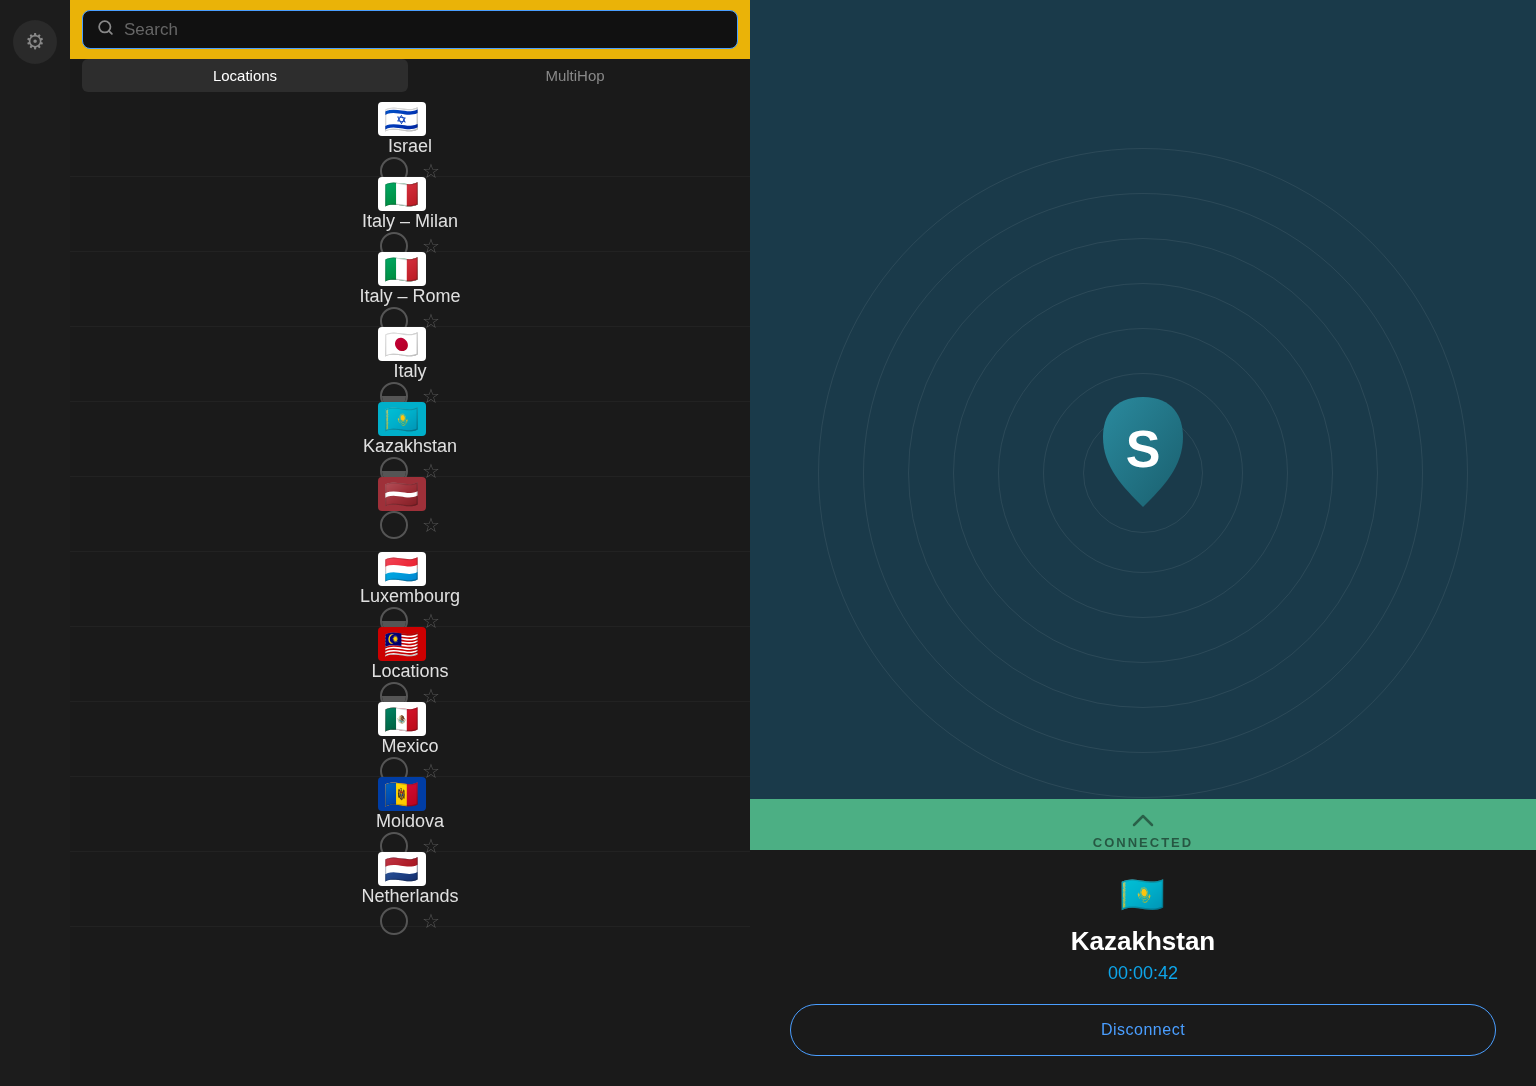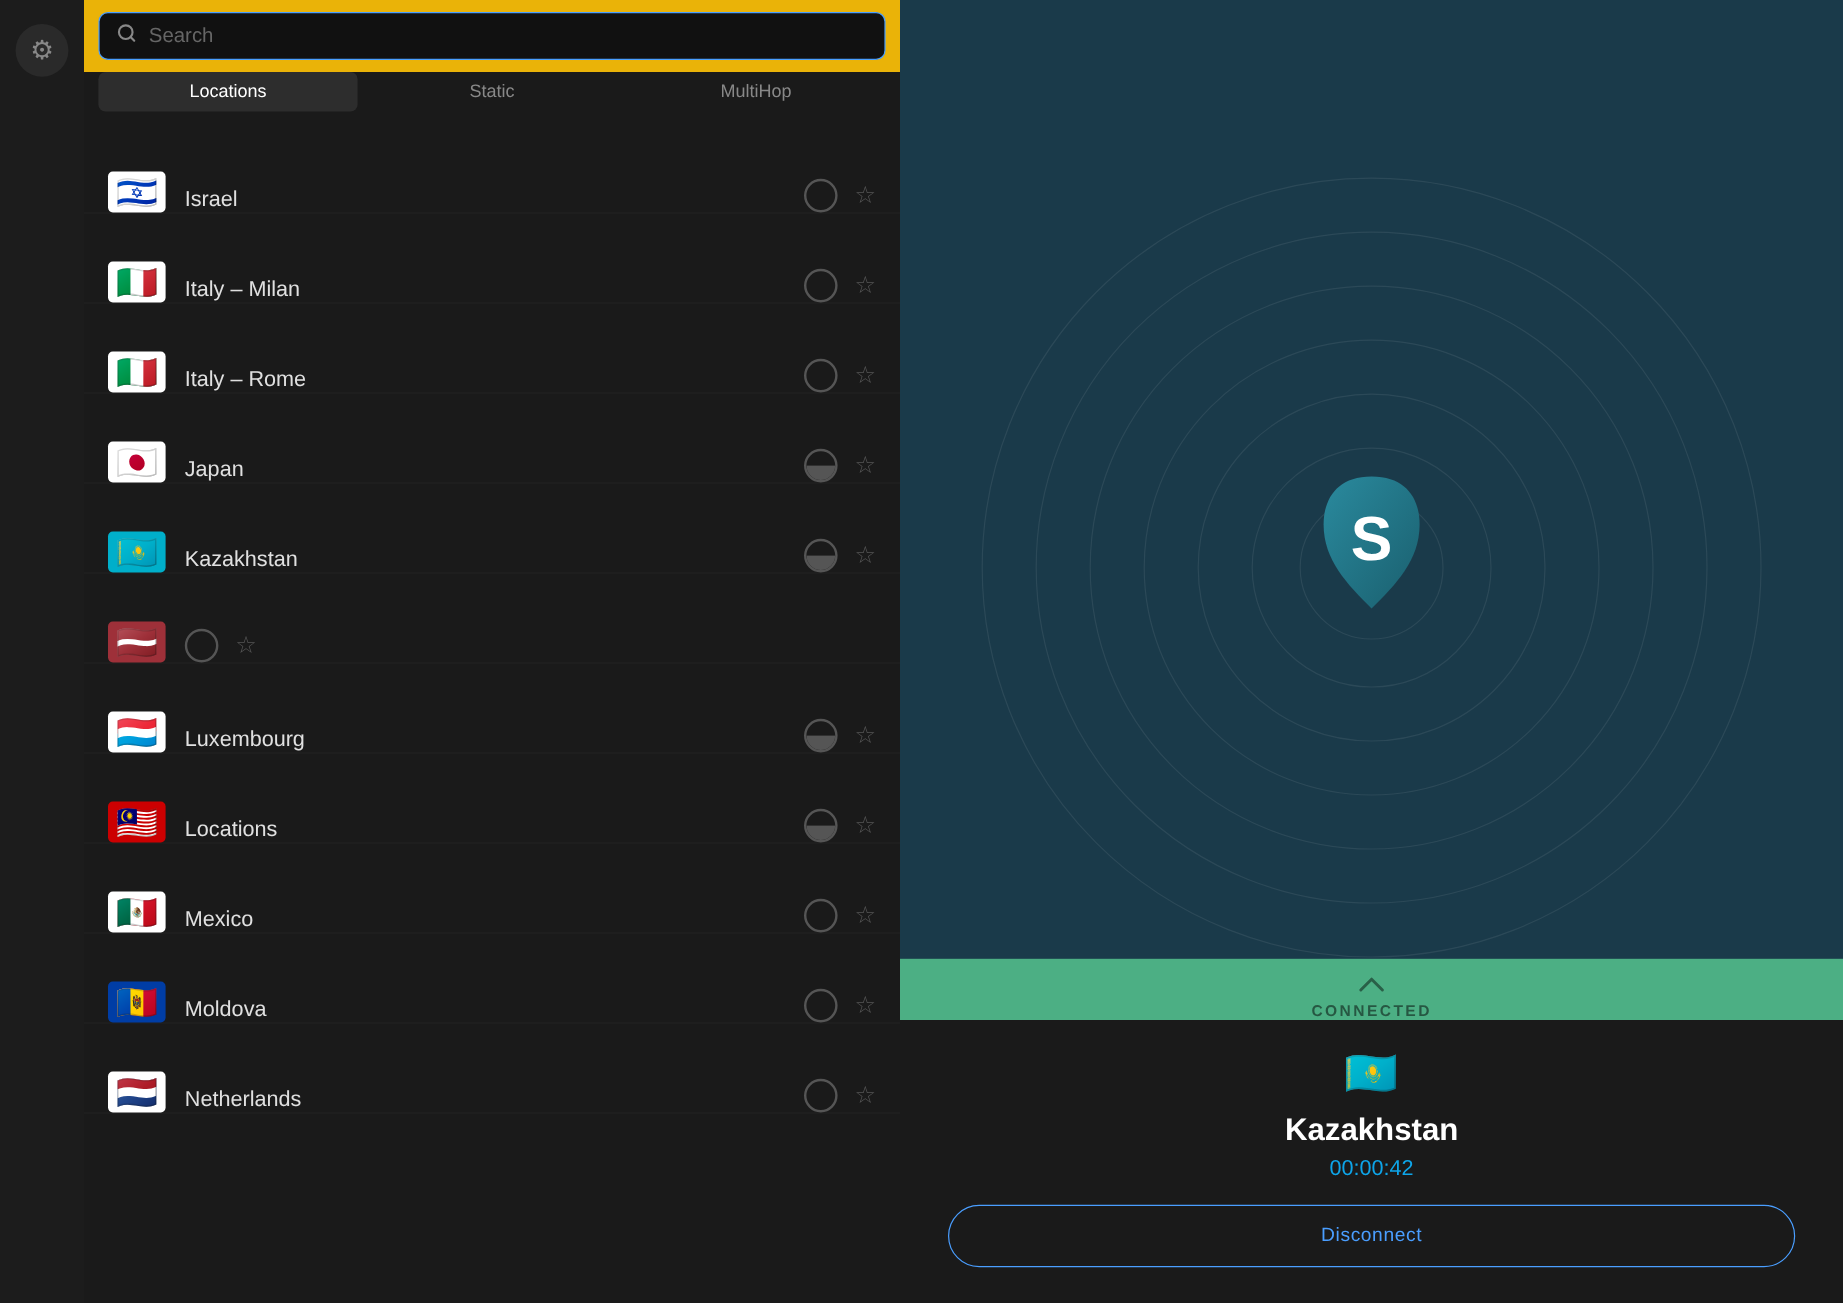--- a/index.html
+++ b/index.html
@@ -117,25 +117,26 @@
     .location-list::-webkit-scrollbar-track {
       background: transparent;
     }
     .location-list::-webkit-scrollbar-thumb {
       background: #333;
       border-radius: 2px;
     }
 
     .location-item {
       display: flex;
-      align-items: flex-end;
+      align-items: center;
       padding: 0 20px;
       height: 75px;
       border-bottom: 1px solid #222;
       cursor: pointer;
+      flex-direction: column;
     }
 
     .flag {
       width: 48px;
       height: 34px;
       border-radius: 4px;
       flex-shrink: 0;
       display: flex;
       align-items: center;
       justify-content: center;
@@ -415,21 +416,20 @@
           <circle cx="11" cy="11" r="8"></circle>
           <line x1="21" y1="21" x2="16.65" y2="16.65"></line>
         </svg>
       </span>
       <input class="search-input" type="text" placeholder="Search" style="">
     </div>
   </div>
 
   <div class="tabs">
     <button class="tab active">Locations</button>
-    <button class="tab">Static</button>
     <button class="tab">MultiHop</button>
   </div>
 
   <div class="location-list" id="location-list">
 
   <div class="location-item">
         <div class="flag flag-israel"></div>
         <div class="location-name">Israel</div>
         <div class="location-actions">
           <button class="connect-btn"></button>
@@ -447,21 +447,21 @@
       <div class="location-item">
         <div class="flag flag-italy"></div>
         <div class="location-name">Italy – Rome</div>
         <div class="location-actions">
           <button class="connect-btn"></button>
           <button class="star-btn">☆</button>
         </div>
       </div>
       <div class="location-item">
         <div class="flag flag-japan"></div>
-        <div class="location-name">Japan</div>
+        <div class="location-name">Italy</div>
         <div class="location-actions">
           <button class="connect-btn half-filled"></button>
           <button class="star-btn">☆</button>
         </div>
       </div>
       <div class="location-item">
         <div class="flag flag-kazakhstan"></div>
         <div class="location-name">Kazakhstan</div>
         <div class="location-actions">
           <button class="connect-btn half-filled"></button>

